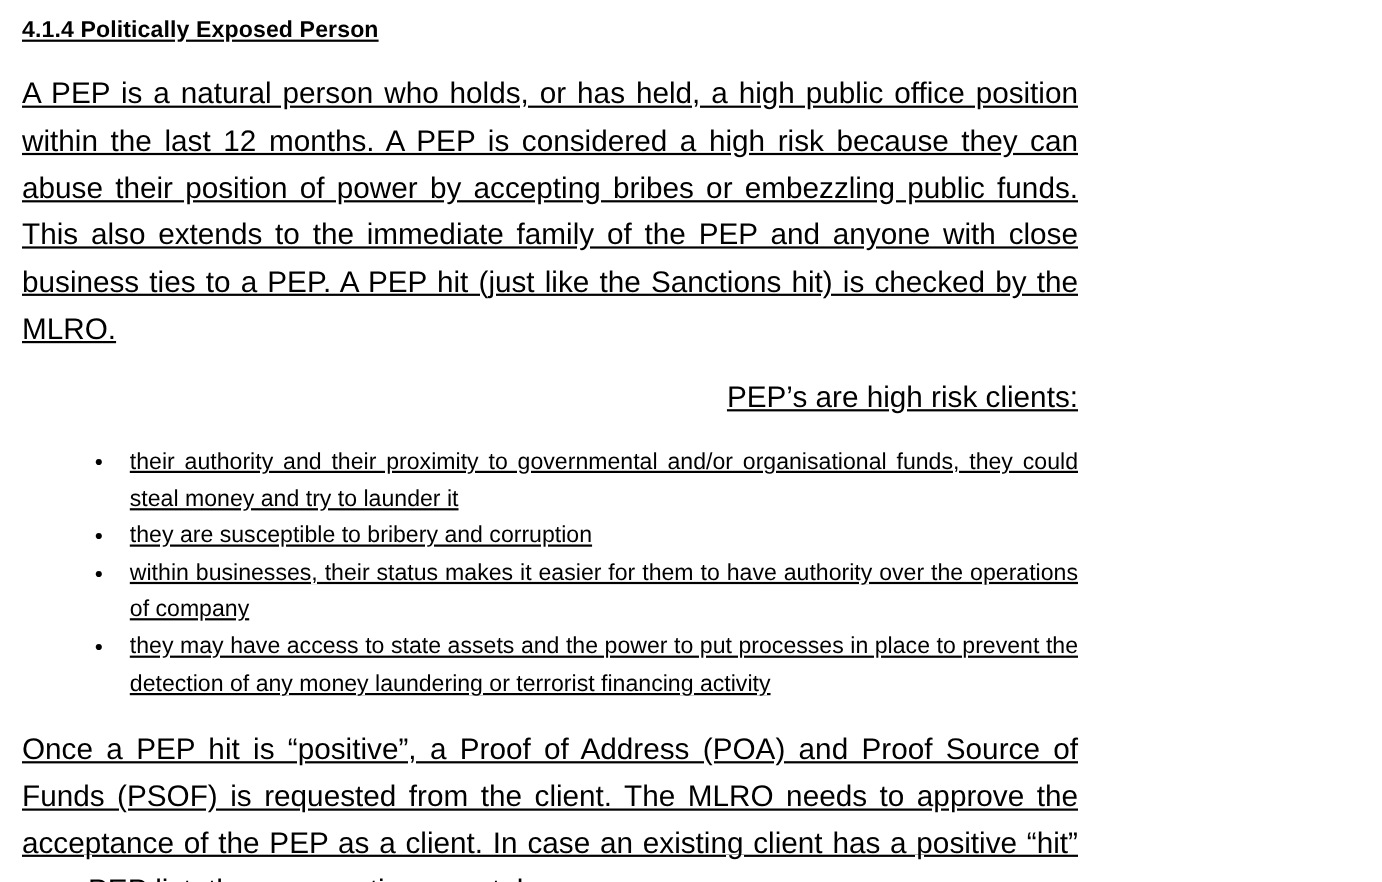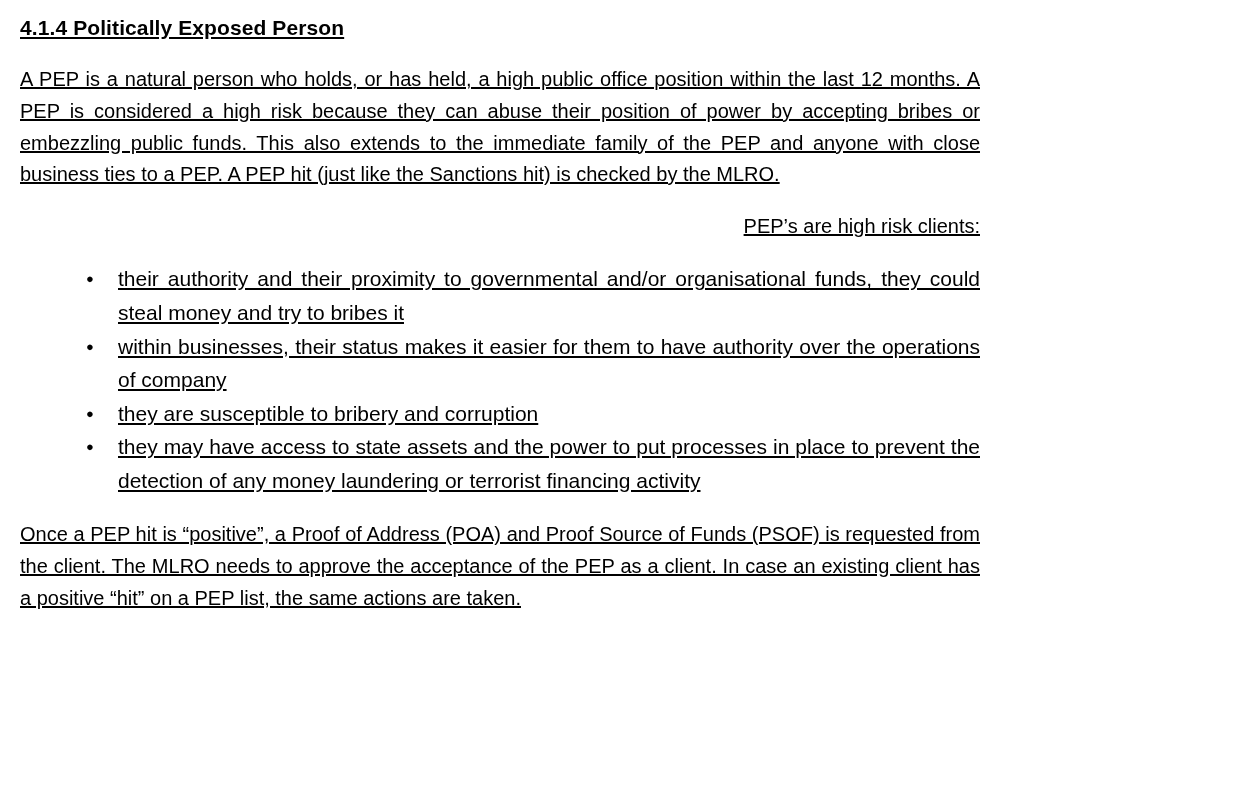--- a/index.html
+++ b/index.html
@@ -22,21 +22,21 @@
     text-decoration: underline;
   }
   .heading {
     font-size: 21px;
     font-weight: bold;
     line-height: 1.35;
     margin: 0 0 22px 0;
     letter-spacing: 0.1px;
   }
   p.body-text {
-    font-size: 20px;
+    font-size: 27px;
     line-height: 1.58;
     margin: 0 0 20px 0;
     text-align: justify;
     text-justify: inter-word;
   }
   p.body-text.nojust {
     text-align: right;
   }
   ul.bullets {
     list-style: none;
@@ -69,22 +69,22 @@
 
 <div class="page">
 
   <h2 class="heading">4.1.4 Politically Exposed Person</h2>
 
   <p class="body-text">A PEP is a natural person who holds, or has held, a high public office position within the last 12 months. A PEP is considered a high risk because they can abuse their position of power by accepting bribes or embezzling public funds. This also extends to the immediate family of the PEP and anyone with close business ties to a PEP. A PEP hit (just like the Sanctions hit) is checked by the MLRO.</p>
 
   <p class="body-text nojust">PEP’s are high risk clients:</p>
 
   <ul class="bullets">
-    <li>their authority and their proximity to governmental and/or organisational funds, they could steal money and try to bribes it</li>
+    <li>their authority and their proximity to governmental and/or organisational funds, they could steal money and try to launder it</li>
+    <li>they are susceptible to bribery and corruption</li>
     <li>within businesses, their status makes it easier for them to have authority over the operations of company</li>
-    <li>they are susceptible to bribery and corruption</li>
     <li>they may have access to state assets and the power to put processes in place to prevent the detection of any money laundering or terrorist financing activity</li>
   </ul>
 
 
   <p class="body-text">Once a PEP hit is “positive”, a Proof of Address (POA) and Proof Source of Funds (PSOF) is requested from the client. The MLRO needs to approve the acceptance of the PEP as a client. In case an existing client has a positive “hit” on a PEP list, the same actions are taken.</p>
 
 </div>
 
 </body></html>

